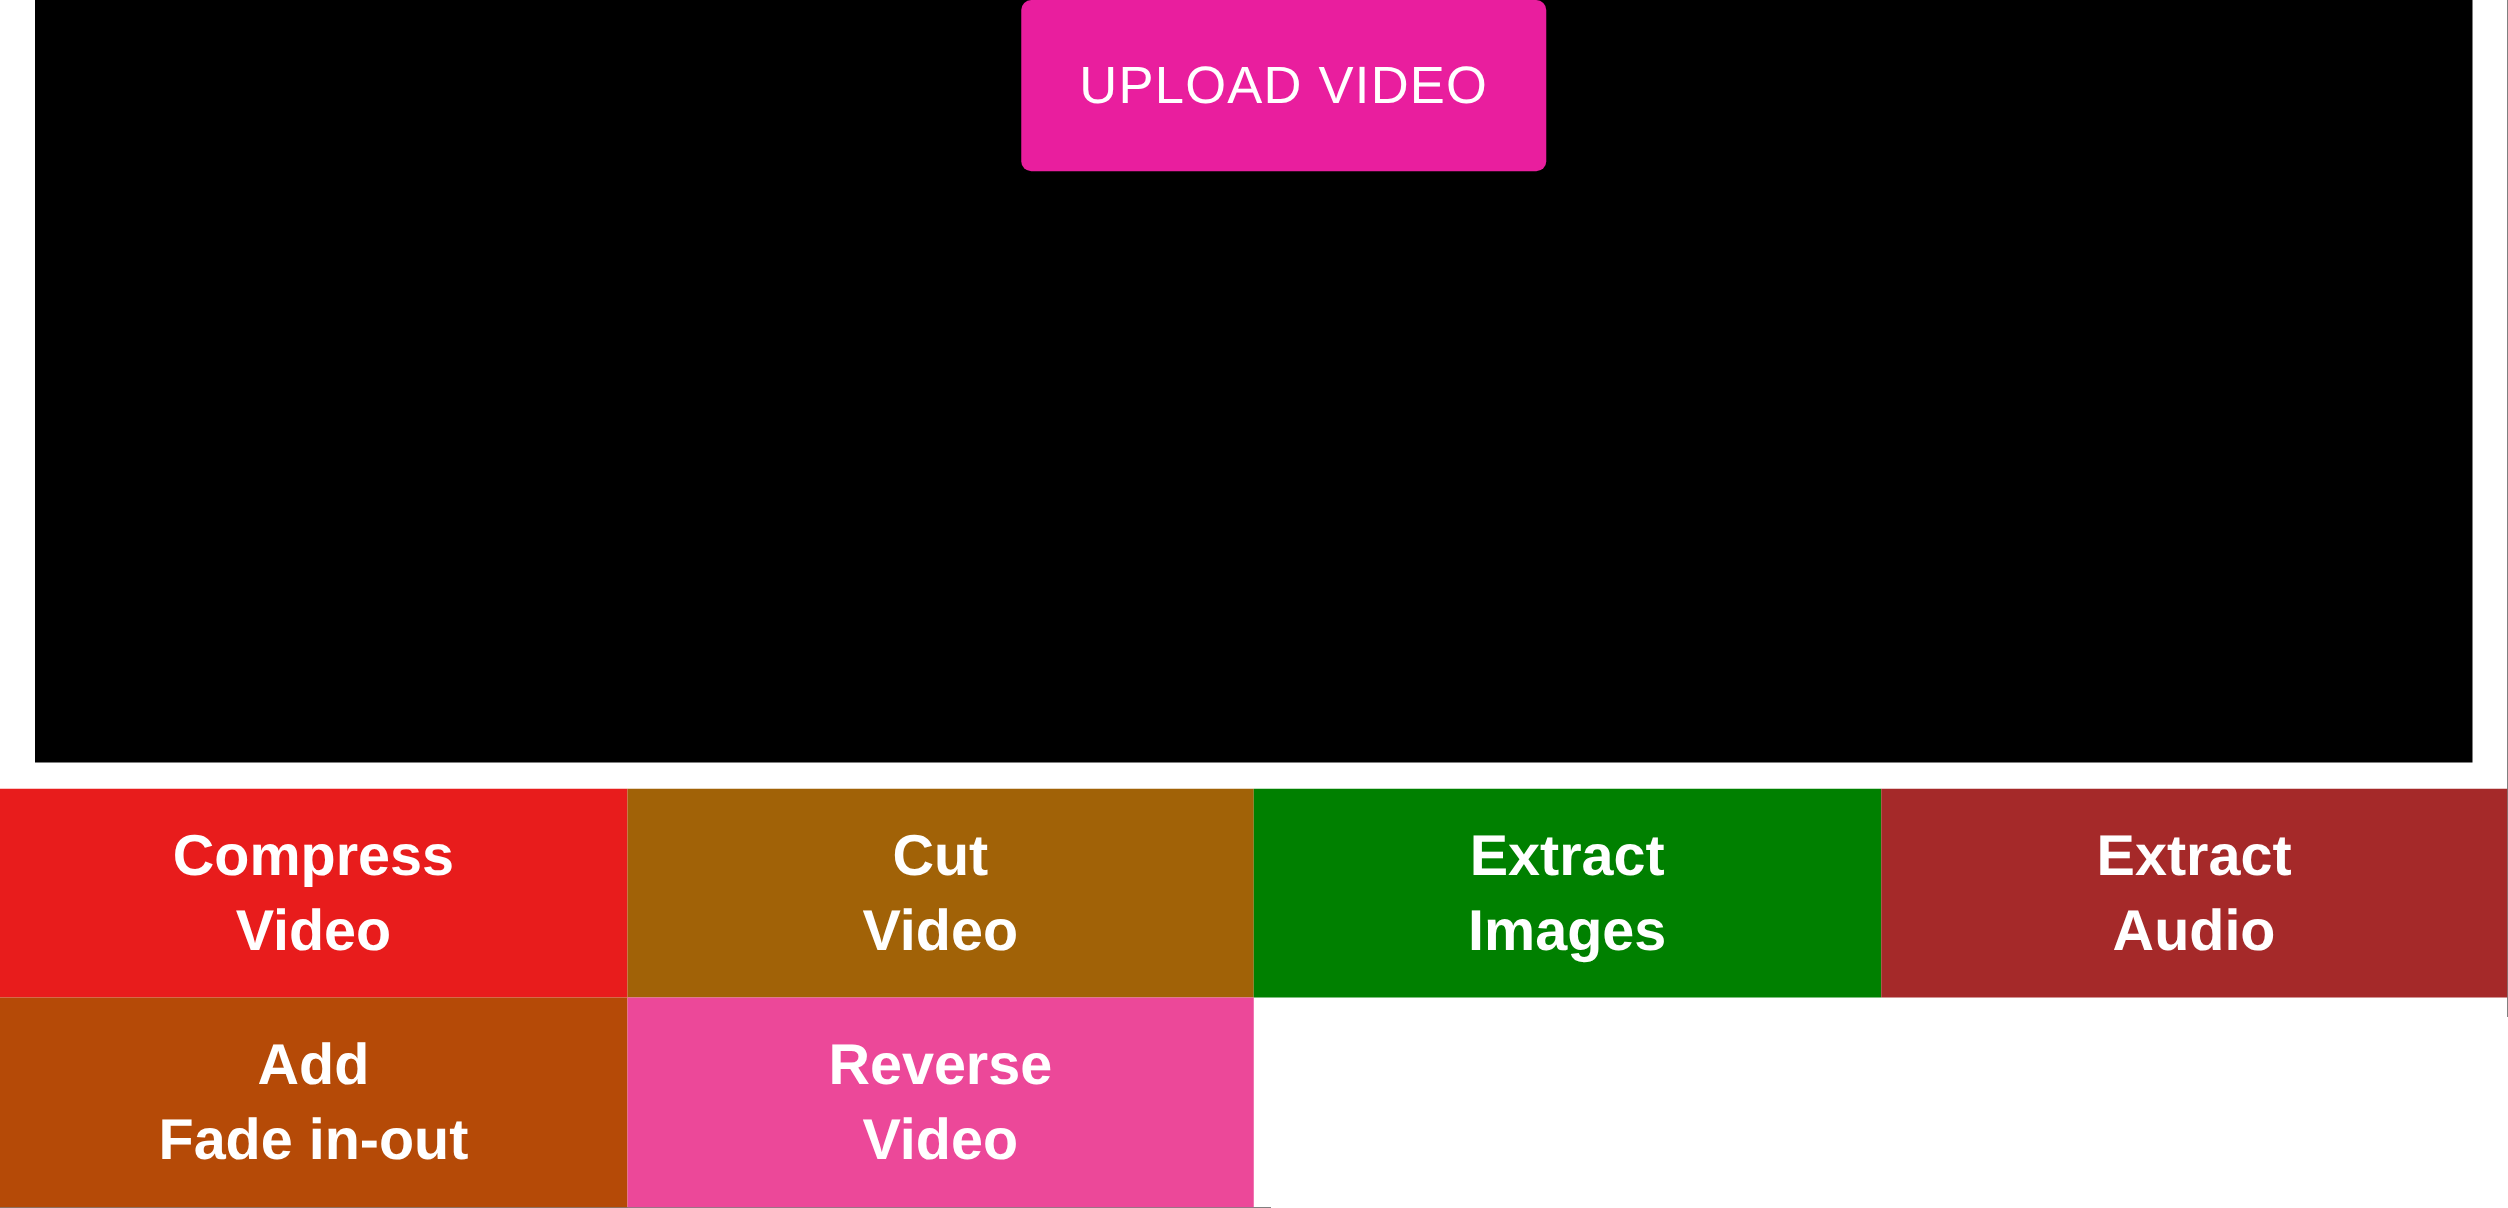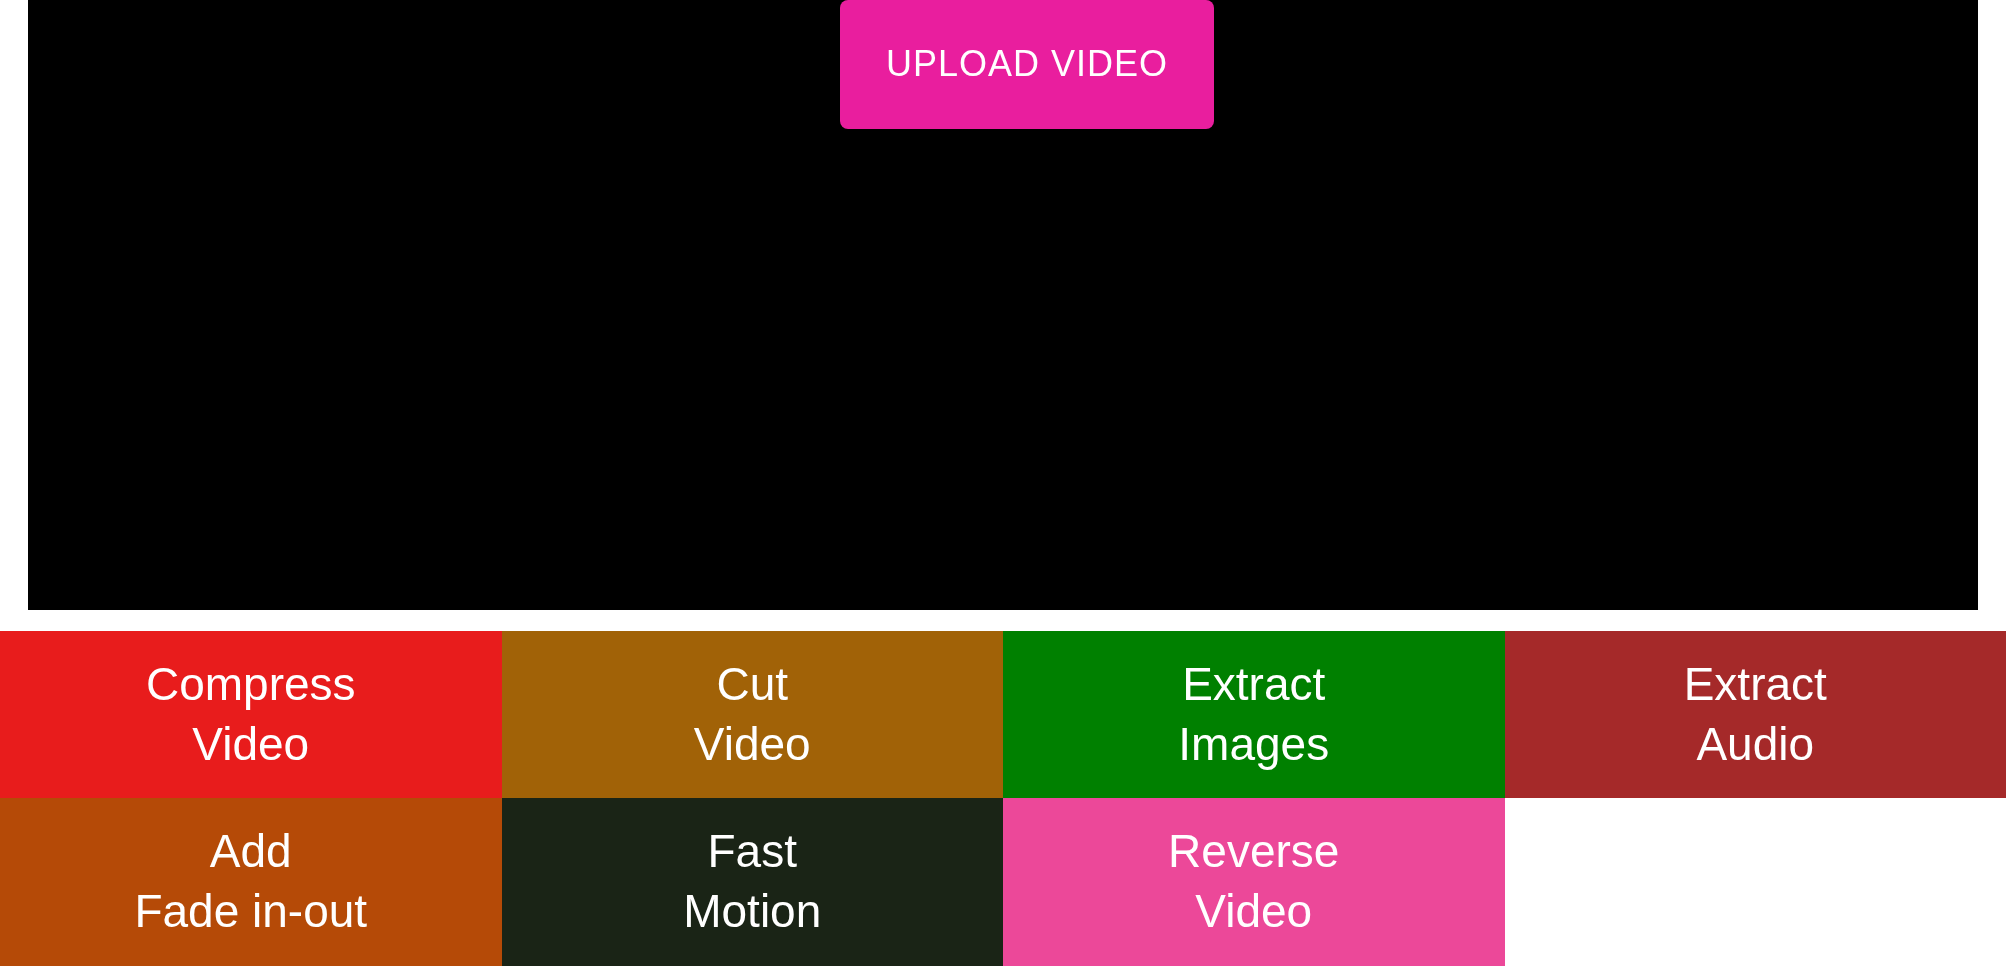--- a/index.html
+++ b/index.html
@@ -32,21 +32,21 @@
       justify-content: center;
       align-items: flex-start;
     }
     
     .upload-button {
       background-color: #e91e9e;
       color: #ffffff;
       border: none;
       border-radius: 8px;
       padding: 40px 46px;
-      font-size: 36px;
+      font-size: 42px;
       font-weight: 500;
       letter-spacing: 1px;
       cursor: pointer;
       text-align: center;
       line-height: 1.35;
       margin-top: 0;
       box-shadow: 0 4px 8px rgba(0,0,0,0.3);
       margin-left: 48px;
     }
     
@@ -59,21 +59,21 @@
       grid-template-columns: repeat(4, 1fr);
       grid-template-rows: repeat(2, 1fr);
       width: 100%;
       flex: 0 0 auto;
     }
     
     .action-button {
       border: none;
       color: #ffffff;
       font-size: 46px;
-      font-weight: 400;
+      font-weight: 700;
       padding: 24px 10px;
       cursor: pointer;
       text-align: center;
       line-height: 1.3;
       display: flex;
       align-items: center;
       justify-content: center;
       white-space: pre-line;
       min-height: 130px;
     }
@@ -103,17 +103,15 @@
   <button class="action-button bg-red">Compress
 Video</button>
   <button class="action-button bg-blue">Cut
 Video</button>
   <button class="action-button bg-green">Extract
 Images</button>
   <button class="action-button bg-darkred">Extract
 Audio</button>
   <button class="action-button bg-brown">Add
 Fade in-out</button>
-  <button class="action-button bg-darkgreen">Fast
-Motion</button>
   <button class="action-button bg-gold">Reverse
 Video</button>
 </div>
 
 </body></html>

